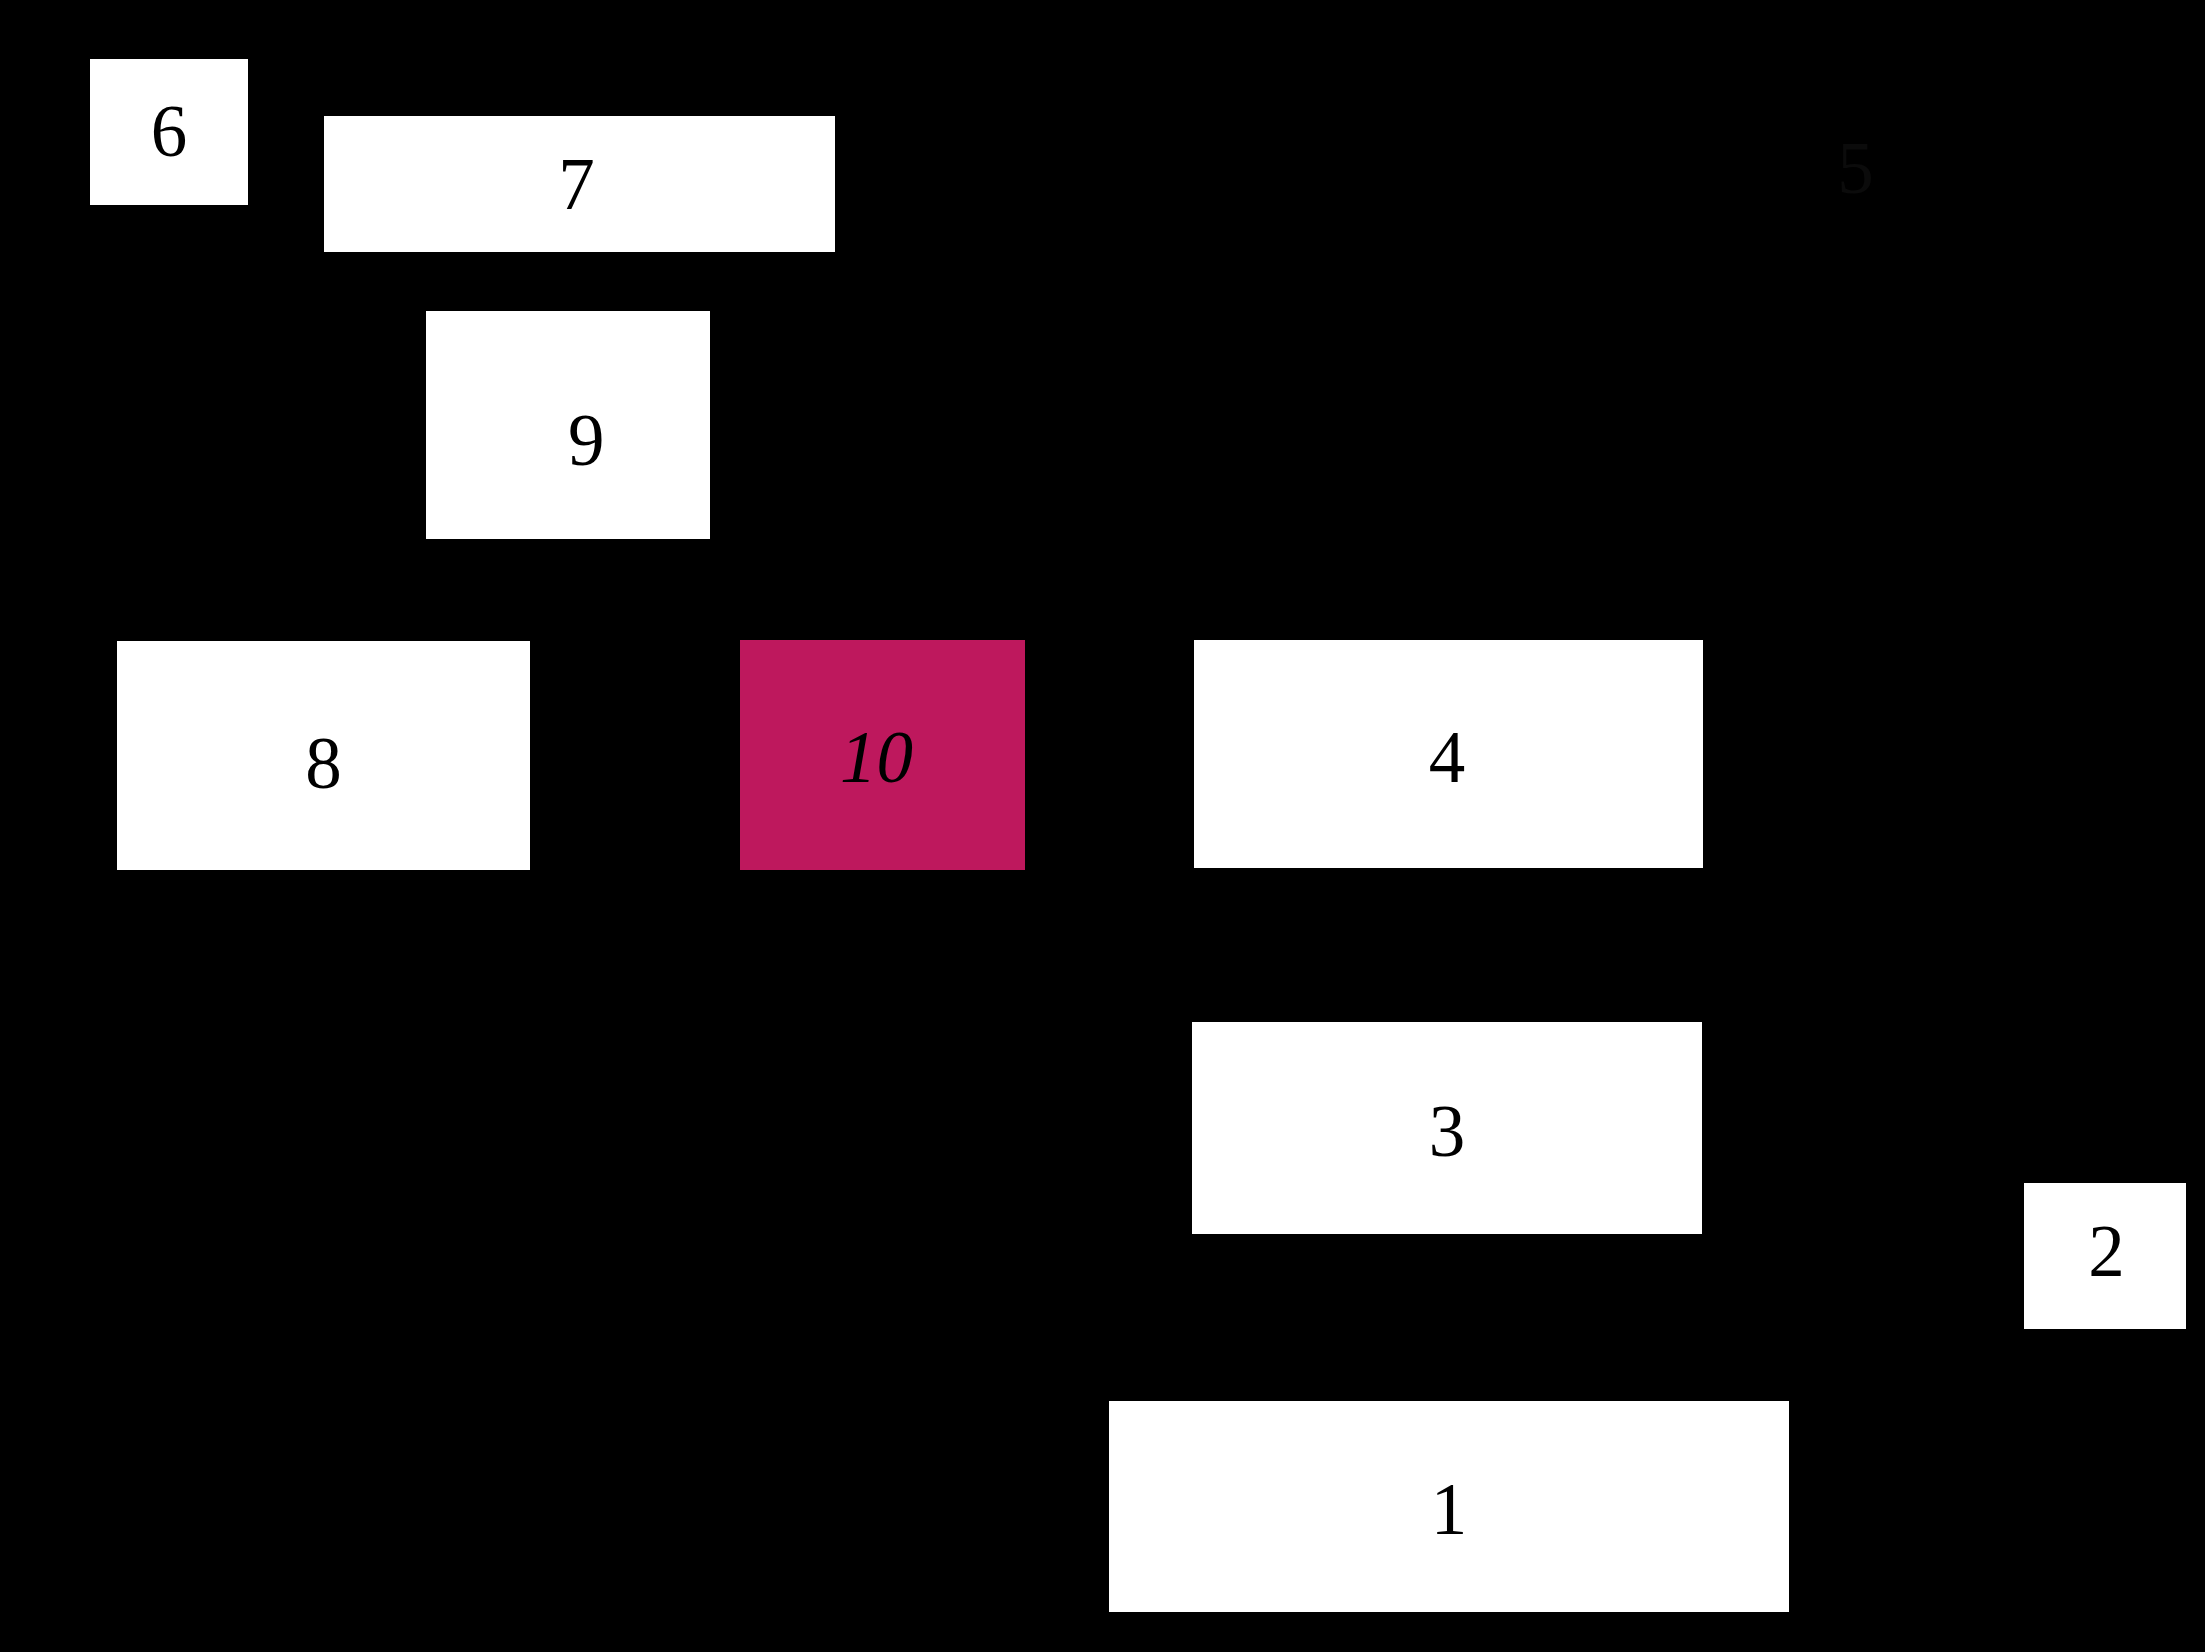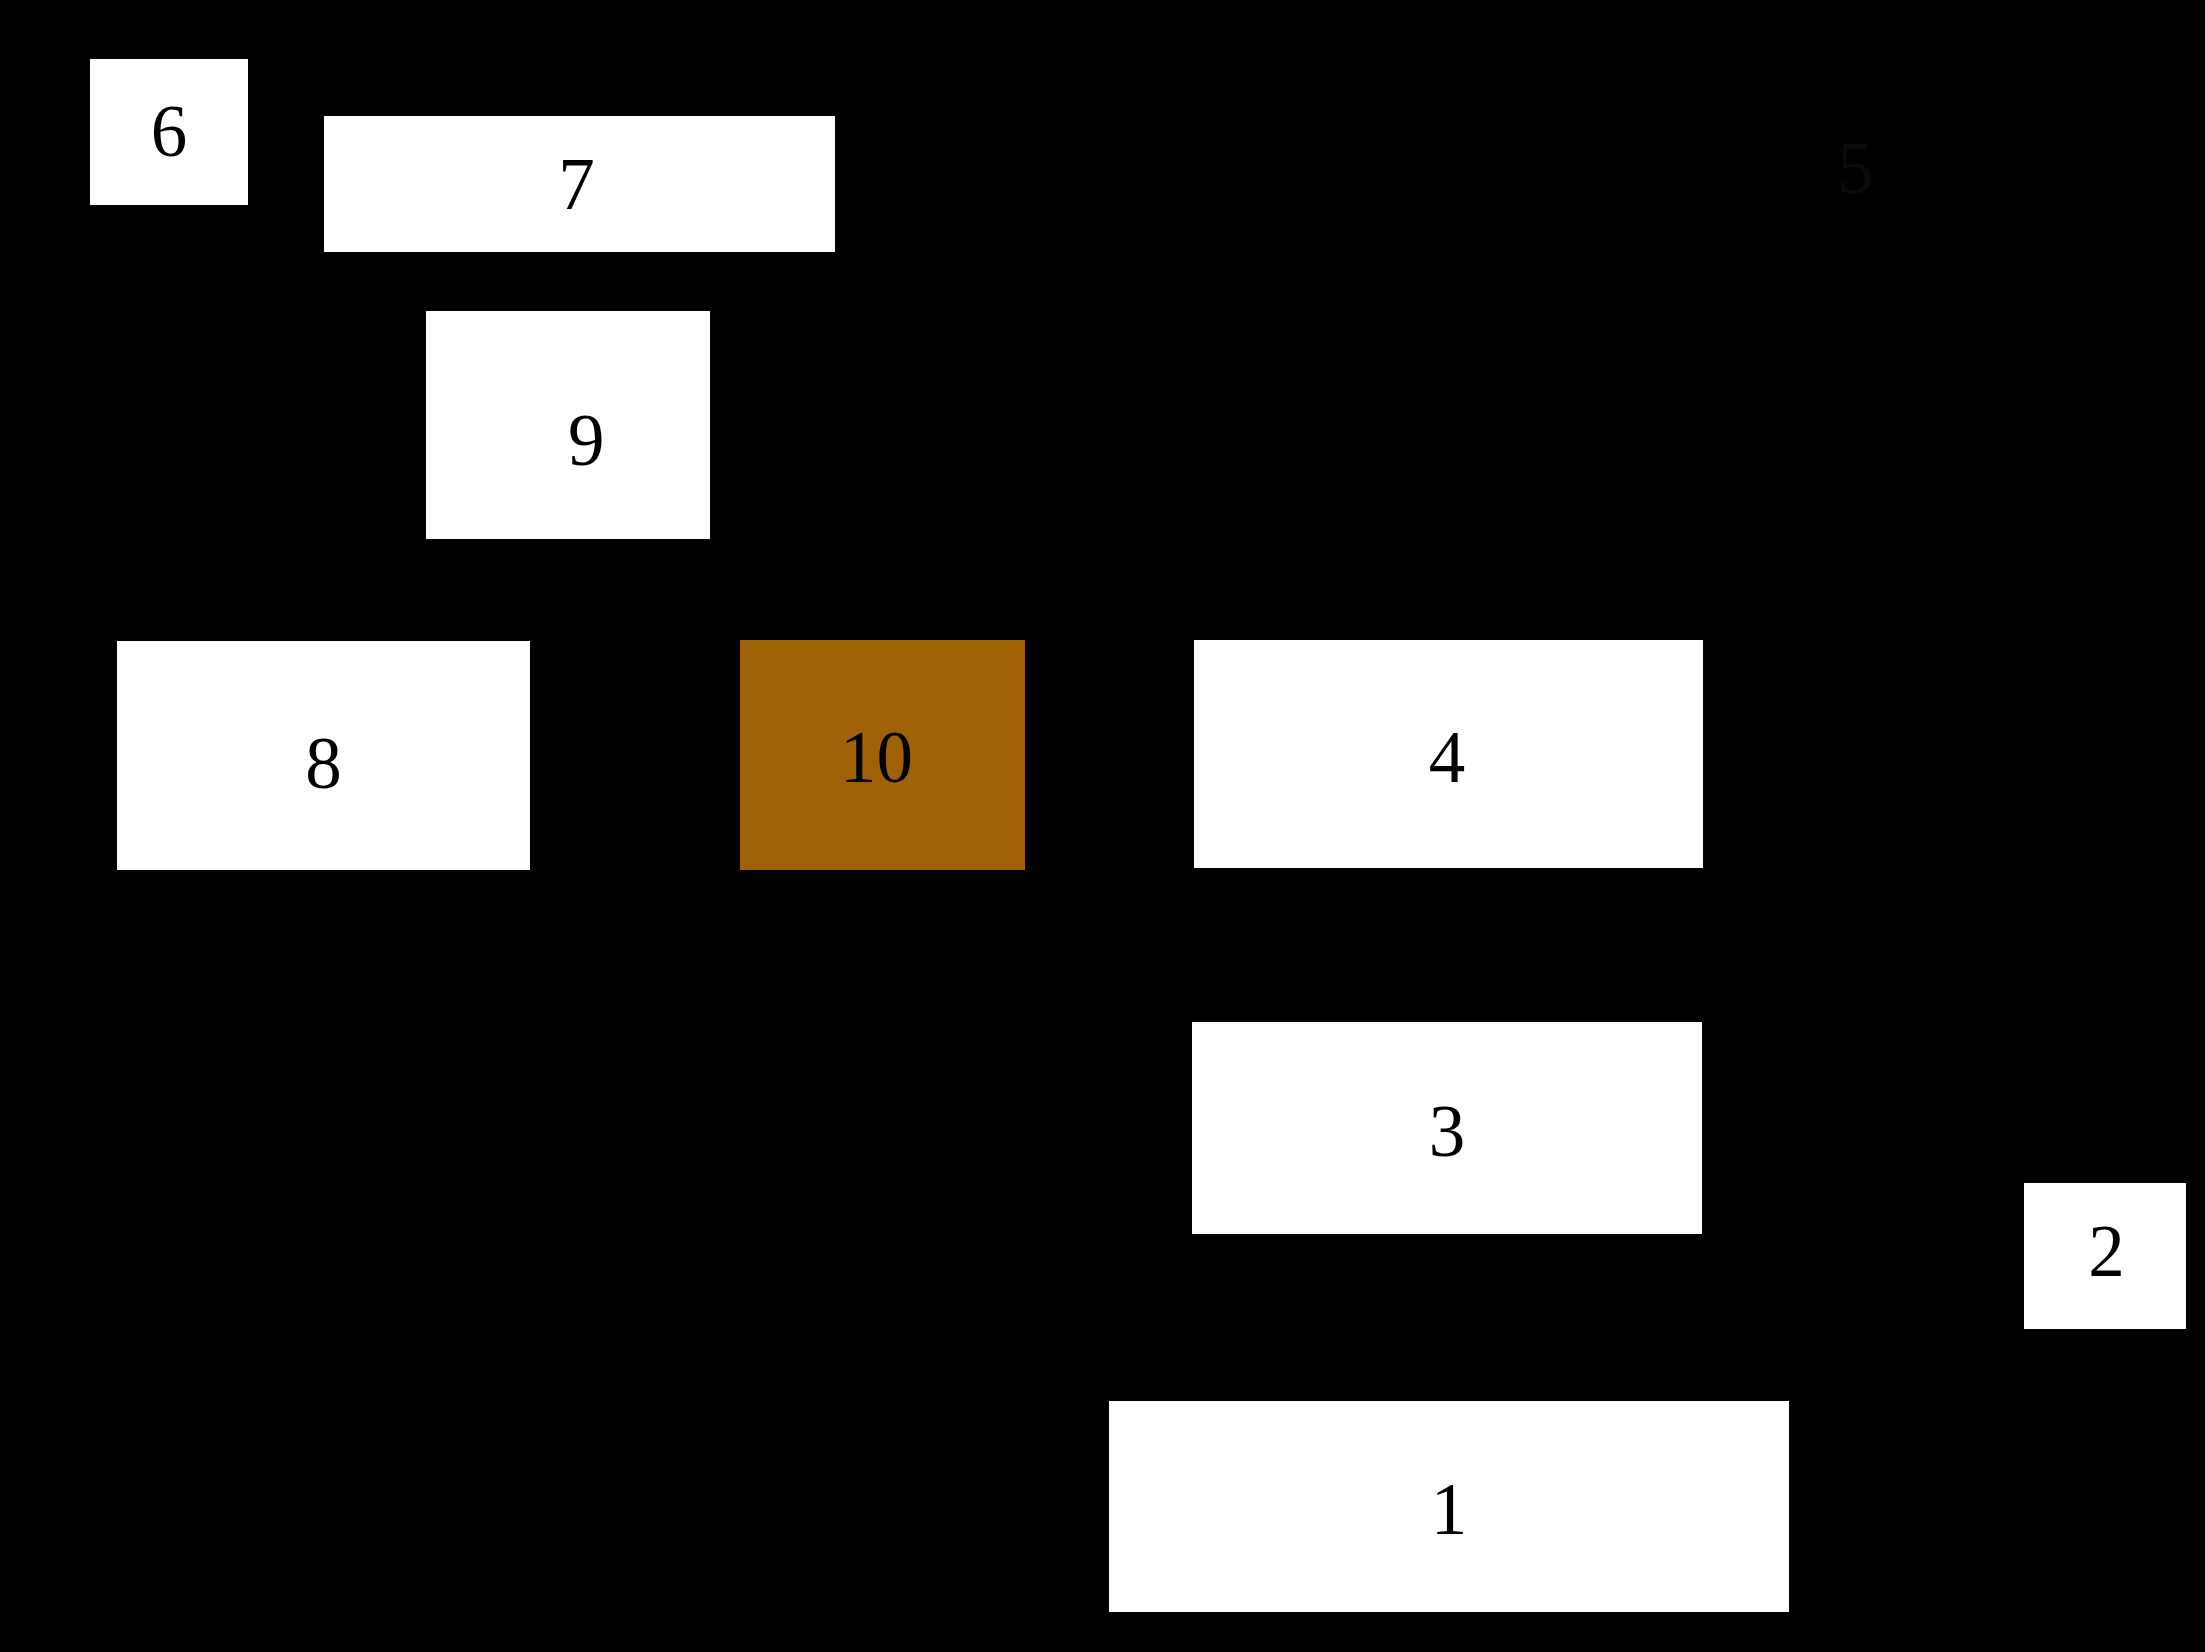--- a/index.html
+++ b/index.html
@@ -59,21 +59,21 @@
     </div>
     <div class="box" style="left: 324px; top: 116px; width: 511px; height: 136px; background: rgb(255, 255, 255);">
       <span class="label" style="font-size: 73px; color: rgb(0, 0, 0); transform: translate(-3.1px, 0px);">7</span>
     </div>
     <div class="box" style="left: 426px; top: 311px; width: 284px; height: 228px; background: rgb(255, 255, 255);">
       <span class="label" style="font-size: 73px; color: rgb(0, 0, 0); transform: translate(18.3px, 15.3px);">9</span>
     </div>
     <div class="box" style="left: 117px; top: 641px; width: 413px; height: 229px; background: rgb(255, 255, 255);">
       <span class="label" style="font-size: 73px; color: rgb(0, 0, 0); transform: translate(0px, 7.6px);">8</span>
     </div>
-    <div class="box" style="left: 740px; top: 640px; width: 285px; height: 230px; background: #a16207;">
+    <div class="box" style="left: 740px; top: 640px; width: 285px; height: 230px; background: #be185d; font-style: italic;">
       <span class="label" style="font-size: 73px; color: rgb(0, 0, 0); transform: translate(-6.1px, 2.3px);">10</span>
     </div>
     <div class="box" style="left: 1194px; top: 640px; width: 509px; height: 228px; background: rgb(255, 255, 255);">
       <span class="label" style="font-size: 73px; color: rgb(0, 0, 0); transform: translate(-1.5px, 3.1px);">4</span>
     </div>
     <div class="box" style="left: 1192px; top: 1022px; width: 510px; height: 212px; background: rgb(255, 255, 255);">
       <span class="label" style="font-size: 73px; color: rgb(0, 0, 0); transform: translate(0px, 3.1px);">3</span>
     </div>
     <div class="box" style="left: 2024px; top: 1183px; width: 162px; height: 146px; background: rgb(255, 255, 255);">
       <span class="label" style="font-size: 73px; color: rgb(0, 0, 0); transform: translate(1.5px, -4.6px);">2</span>

